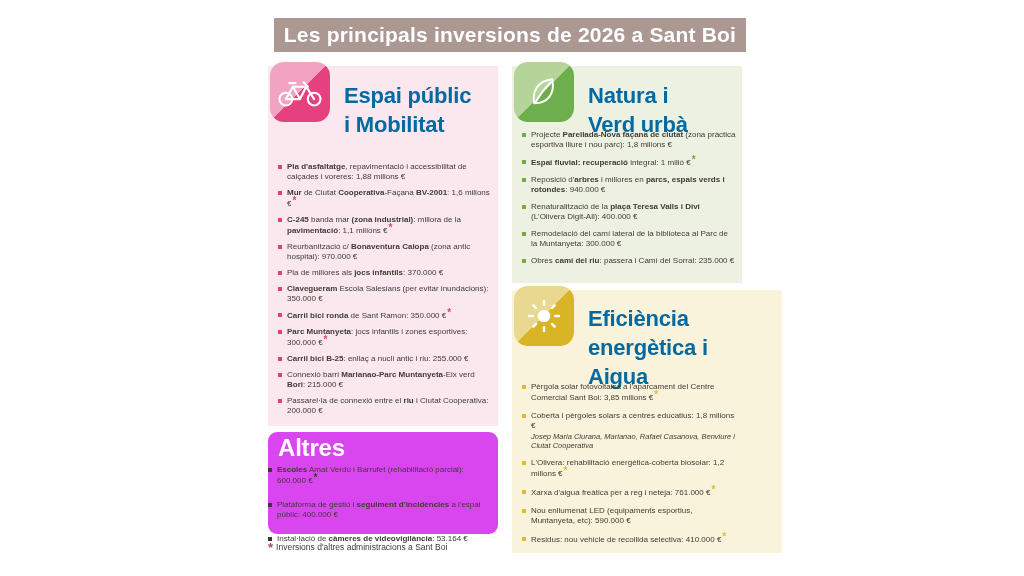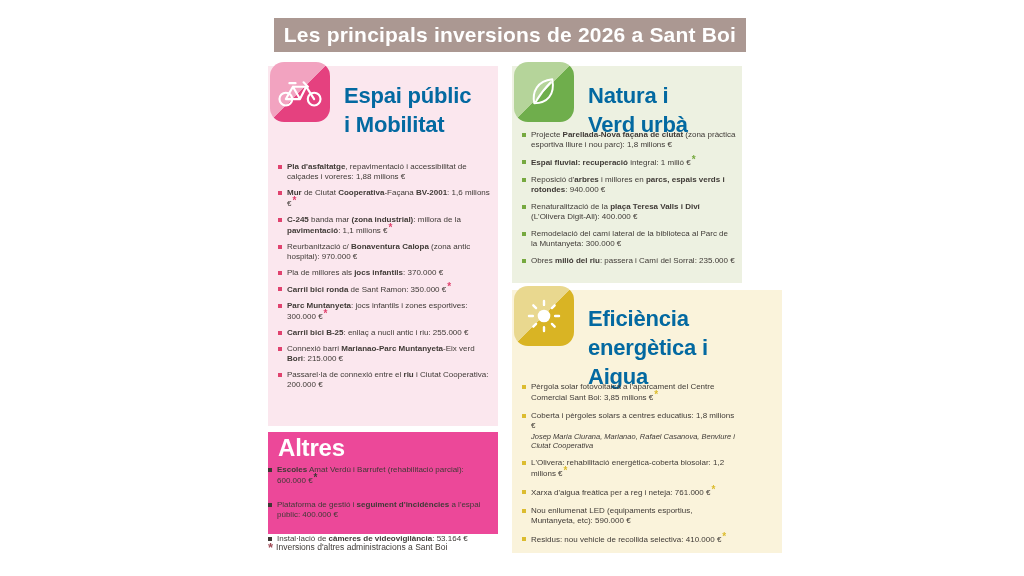--- a/index.html
+++ b/index.html
@@ -62,20 +62,21 @@
       </svg>
     </div>
     <div class="head">Espai públic
 i Mobilitat</div>
     <div class="items">
         <div class="item"><span class="bullet"></span><span class="b">Pla d'asfaltatge</span><span>, repavimentació i accessibilitat de calçades i voreres: 1,88 milions €</span></div>
         <div class="item"><span class="bullet"></span><span class="b">Mur</span><span> de Ciutat </span><span class="b">Cooperativa</span><span>-Façana </span><span class="b">BV-2001</span><span>: 1,6 milions €</span><span class="ast">*</span></div>
         <div class="item"><span class="bullet"></span><span class="b">C-245</span><span> banda mar </span><span class="b">(zona industrial)</span><span>: millora de la </span><span class="b">pavimentació</span><span>: 1,1 milions €</span><span class="ast">*</span></div>
         <div class="item"><span class="bullet"></span><span>Reurbanització c/ </span><span class="b">Bonaventura Calopa</span><span> (zona antic hospital): 970.000 €</span></div>
         <div class="item"><span class="bullet"></span><span>Pla de millores als </span><span class="b">jocs infantils</span><span>: 370.000 €</span></div>
+        <div class="item"><span class="bullet"></span><span class="b">Clavegueram</span><span> Escola Salesians (per evitar inundacions): 350.000 €</span></div>
         <div class="item"><span class="bullet"></span><span class="b">Carril bici ronda</span><span> de Sant Ramon: 350.000 €</span><span class="ast">*</span></div>
         <div class="item"><span class="bullet"></span><span class="b">Parc Muntanyeta</span><span>: jocs infantils i zones esportives: 300.000 €</span><span class="ast">*</span></div>
         <div class="item"><span class="bullet"></span><span class="b">Carril bici B-25</span><span>: enllaç a nucli antic i riu: 255.000 €</span></div>
         <div class="item"><span class="bullet"></span><span>Connexió barri </span><span class="b">Marianao-Parc Muntanyeta</span><span>-Eix verd </span><span class="b">Bori</span><span>: 215.000 €</span></div>
         <div class="item"><span class="bullet"></span><span>Passarel·la de connexió entre el </span><span class="b">riu</span><span> i Ciutat Cooperativa: 200.000 €</span></div>
       </div>
   </div>
 
   <div class="panel" id="sec-natura" style="background: rgb(237, 241, 225); --accent: #76a93f;">
     <div class="sq" style="background: linear-gradient(135deg, rgb(181, 212, 154) 50%, rgb(111, 174, 76) 50%);">
@@ -85,21 +86,21 @@
       </svg>
     </div>
     <div class="head">Natura i
 Verd urbà</div>
     <div class="items">
         <div class="item"><span class="bullet"></span><span>Projecte </span><span class="b">Parellada-Nova façana de ciutat</span><span> (zona pràctica esportiva lliure i nou parc): 1,8 milions €</span></div>
         <div class="item"><span class="bullet"></span><span class="b">Espai fluvial: recuperació</span><span> integral: 1 milió €</span><span class="ast">*</span></div>
         <div class="item"><span class="bullet"></span><span>Reposició d'</span><span class="b">arbres</span><span> i millores en </span><span class="b">parcs, espais verds i rotondes</span><span>: 940.000 €</span></div>
         <div class="item"><span class="bullet"></span><span>Renaturalització de la </span><span class="b">plaça Teresa Valls i Diví</span><span> (L'Olivera Digit-All): 400.000 €</span></div>
         <div class="item"><span class="bullet"></span><span>Remodelació del camí lateral de la biblioteca al Parc de la Muntanyeta: 300.000 €</span></div>
-        <div class="item"><span class="bullet"></span><span>Obres </span><span class="b">milió del riu</span><span>: passera i Camí del Sorral: 235.000 €</span></div>
+        <div class="item"><span class="bullet"></span><span>Obres </span><span class="b">camí del riu</span><span>: passera i Camí del Sorral: 235.000 €</span></div>
       </div>
   </div>
 
   <div class="panel" id="sec-eficiencia" style="background: rgb(250, 243, 219); --accent: #dcbc2f;">
     <div class="sq" style="background: linear-gradient(135deg, rgb(233, 216, 143) 50%, rgb(217, 180, 36) 50%);">
       <svg width="38" height="38" viewBox="0 0 48 48" fill="none" stroke="#ffffff" stroke-width="3" stroke-linecap="round">
         <circle cx="24" cy="24" r="8" fill="#ffffff" stroke="none"></circle>
         <path d="M24 5 V10 M24 38 V43 M5 24 H10 M38 24 H43 M10.5 10.5 L14 14 M34 34 L37.5 37.5 M37.5 10.5 L34 14 M14 34 L10.5 37.5"></path>
       </svg>
     </div>
@@ -109,21 +110,21 @@
     <div class="items">
         <div class="item"><span class="bullet"></span><span>Pèrgola solar fotovoltaica a l'aparcament del Centre Comercial Sant Boi: 3,85 milions €</span><span class="ast">*</span></div>
         <div class="item"><span class="bullet"></span><span>Coberta i pèrgoles solars a centres educatius: 1,8 milions €</span><div class="note">Josep Maria Ciurana, Marianao, Rafael Casanova, Benviure i Ciutat Cooperativa</div></div>
         <div class="item"><span class="bullet"></span><span>L'Olivera: rehabilitació energètica-coberta biosolar: 1,2 milions €</span><span class="ast">*</span></div>
         <div class="item"><span class="bullet"></span><span>Xarxa d'aigua freàtica per a reg i neteja: 761.000 €</span><span class="ast">*</span></div>
         <div class="item"><span class="bullet"></span><span>Nou enllumenat LED (equipaments esportius, Muntanyeta, etc): 590.000 €</span></div>
         <div class="item"><span class="bullet"></span><span>Residus: nou vehicle de recollida selectiva: 410.000 €</span><span class="ast">*</span></div>
       </div>
   </div>
 
-  <div class="panel" id="sec-altres" style="background: #ec4899; --accent: #3d3733;">
+  <div class="panel" id="sec-altres" style="background: #d946ef; border-radius: 9px; --accent: #3d3733;">
     <div class="head" style="color: rgb(255, 255, 255);">Altres</div>
     <div class="items">
         <div class="item"><span class="bullet"></span><span class="b">Escoles</span><span> Amat Verdú i Barrufet (rehabilitació parcial): 600.000 €</span><span class="ast">*</span></div>
         <div class="item"><span class="bullet"></span><span>Plataforma de gestió i </span><span class="b">seguiment d'incidències</span><span> a l'espai públic: 400.000 €</span></div>
         <div class="item"><span class="bullet"></span><span>Instal·lació de </span><span class="b">càmeres de videovigilància</span><span>: 53.164 €</span></div>
       </div>
   </div>
 
   <div class="footnote">
     <span class="mark" style="color: rgb(160, 74, 86);">*</span><span>Inversions d'altres administracions a Sant Boi</span>

